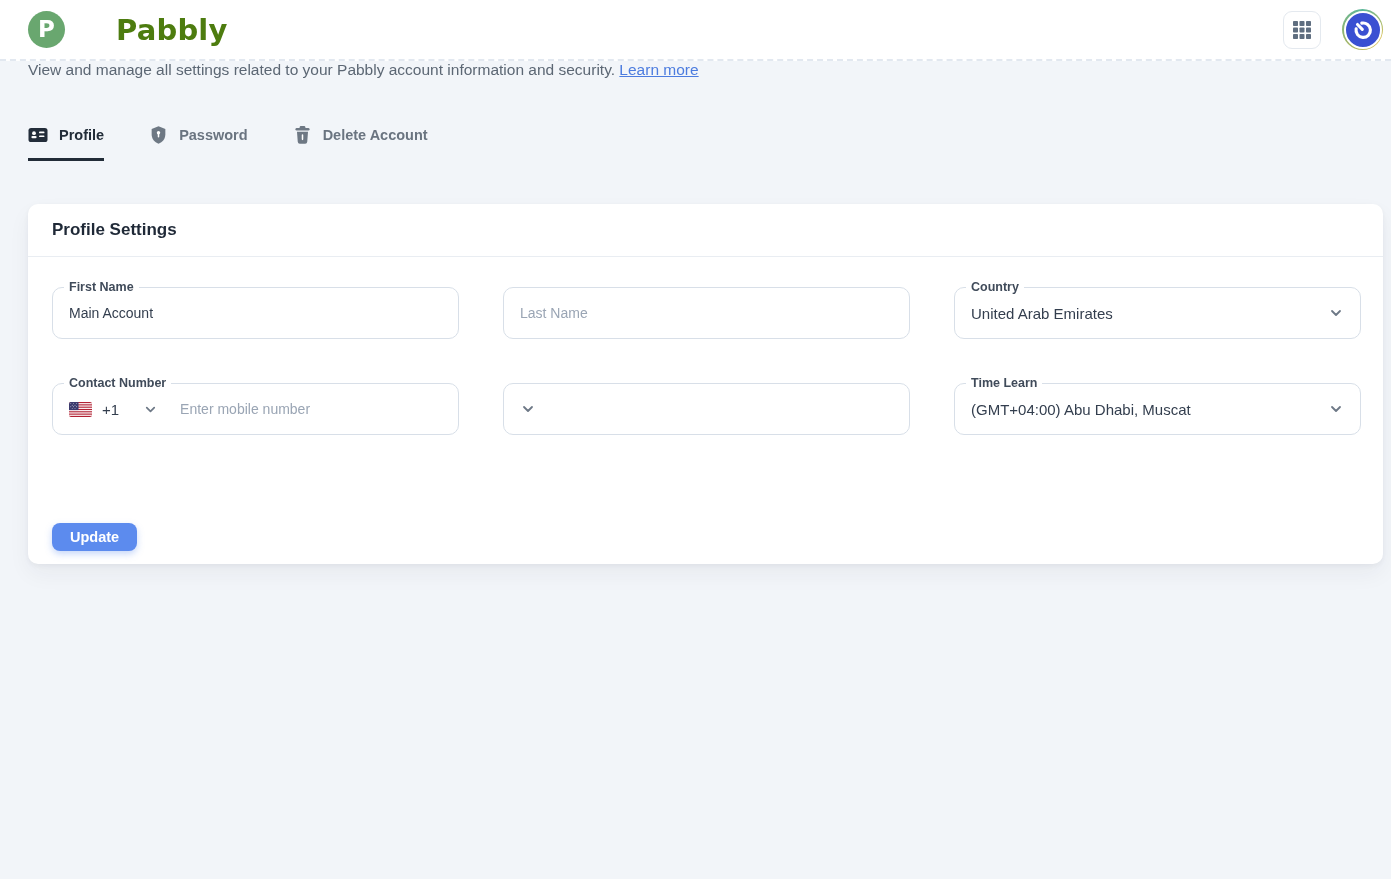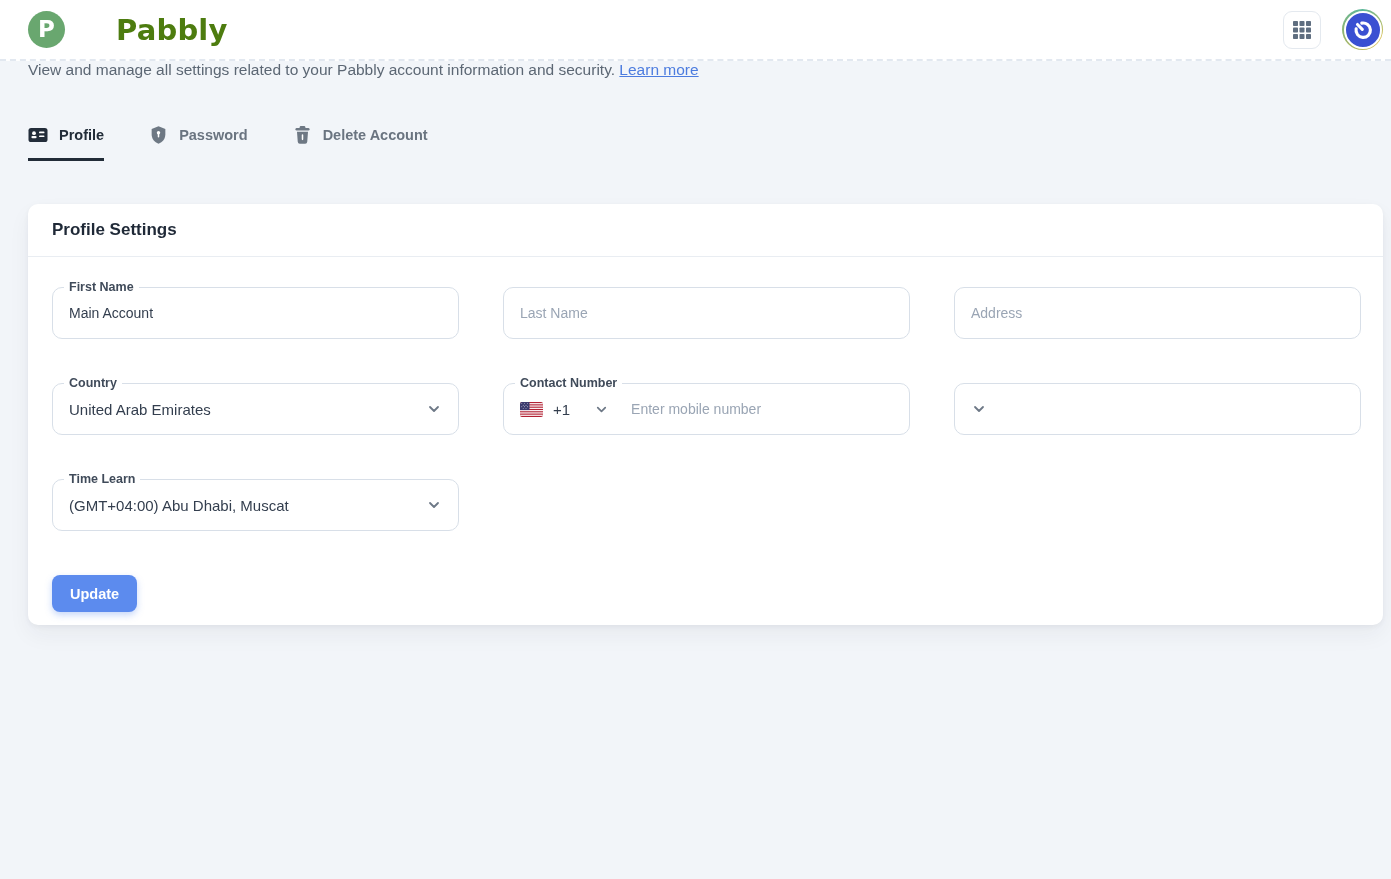--- a/index.html
+++ b/index.html
@@ -104,21 +104,21 @@
   .select-value.is-placeholder { color: #9aa5b4; }
   .chevron { display: flex; align-items: center; }
 
   .flag { display: flex; border-radius: 2px; overflow: hidden; flex: 0 0 auto; }
   .dial-code { font-size: 15px; color: #333e4e; margin-left: 10px; }
   .dial-chevron { margin-left: 24px; cursor: pointer; }
   .contact-input { margin-left: 22px; }
 
   .button-row { grid-column: 1 / 2; }
   .update-btn {
-    height: 37px; padding: 0 18px;
+    height: 28px; padding: 0 18px;
     background: #5c8bee; color: #fff;
     border: none; border-radius: 8px;
     font-family: inherit; font-size: 14.5px; font-weight: 700;
     cursor: pointer;
     box-shadow: 0 3px 7px rgba(92,139,238,.35);
   }
 </style>
 </head>
 <body>
 
@@ -203,23 +203,20 @@
     <div class="form">
 
       <div class="field">
         <span class="field-label">First Name</span>
         <input type="text" value="Main Account" style="">
       </div>
       <div class="field">
         <input type="text" placeholder="Last Name" style="">
       </div>
 
-      <div class="field">
-        <input type="text" placeholder="Address" style="">
-      </div>
 
       <div class="field">
         <span class="field-label">Country</span>
         <span class="select-value">United Arab Emirates</span>
         <span class="chevron">
           <svg width="16" height="16" viewBox="0 0 16 16">
               <path d="M4 6 l4 4 4 -4" fill="none" stroke="#6d7886" stroke-width="1.8" stroke-linecap="round" stroke-linejoin="round"></path>
             </svg>
         </span>
       </div>

